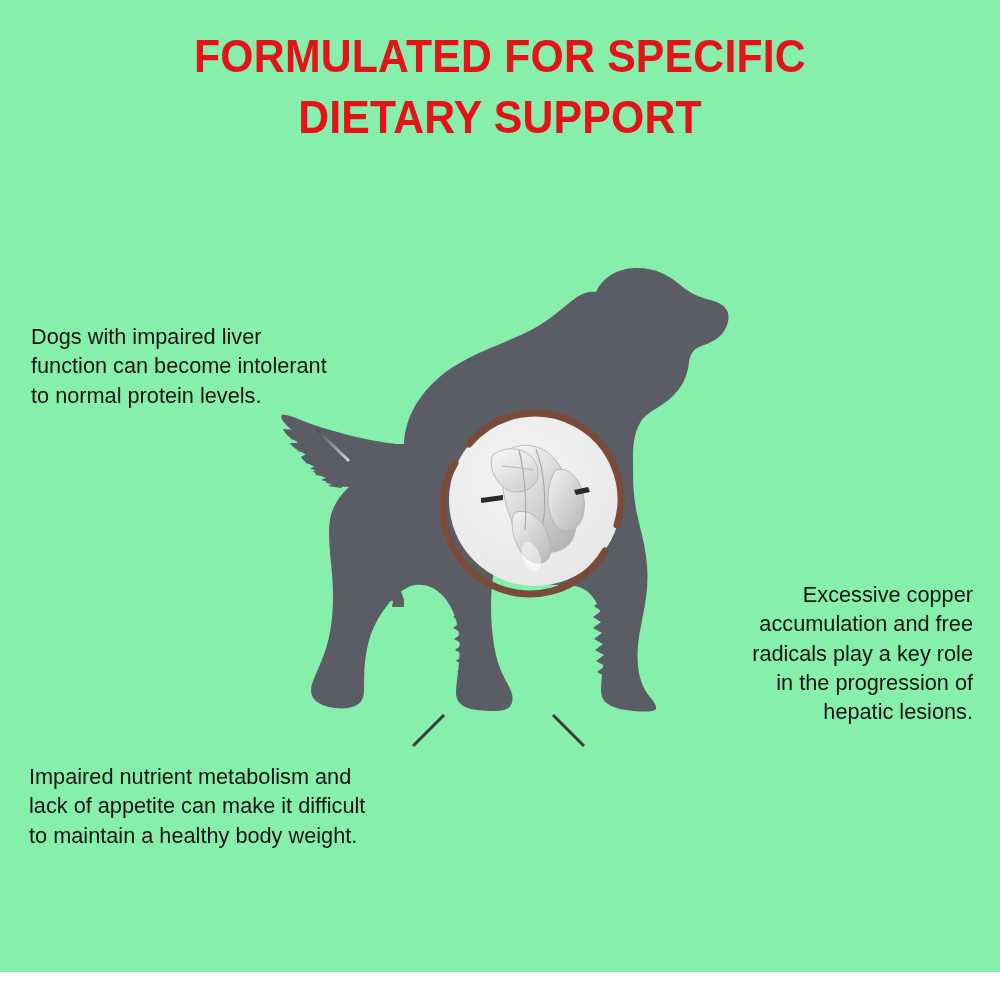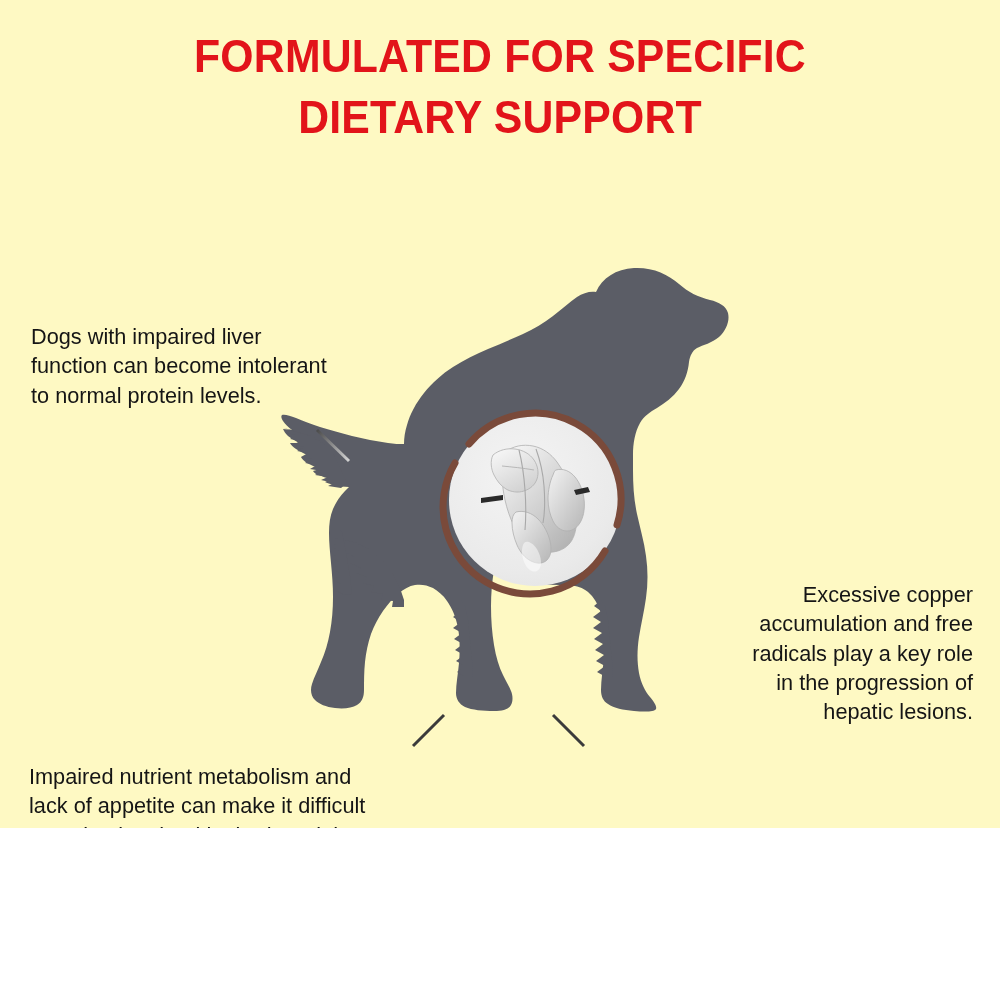--- a/index.html
+++ b/index.html
@@ -7,22 +7,22 @@
     margin: 0;
     padding: 0;
     background: #ffffff;
   }
   body {
     font-family: "Liberation Sans", sans-serif;
   }
   #canvas {
     position: relative;
     width: 1000px;
-    height: 828px;
-    background: #fef9c3;
+    height: 972px;
+    background: #86efac;
     overflow: hidden;
   }
 
   
   #headline {
     position: absolute;
     left: 0;
     top: 26px;
     width: 1000px;
     text-align: center;

